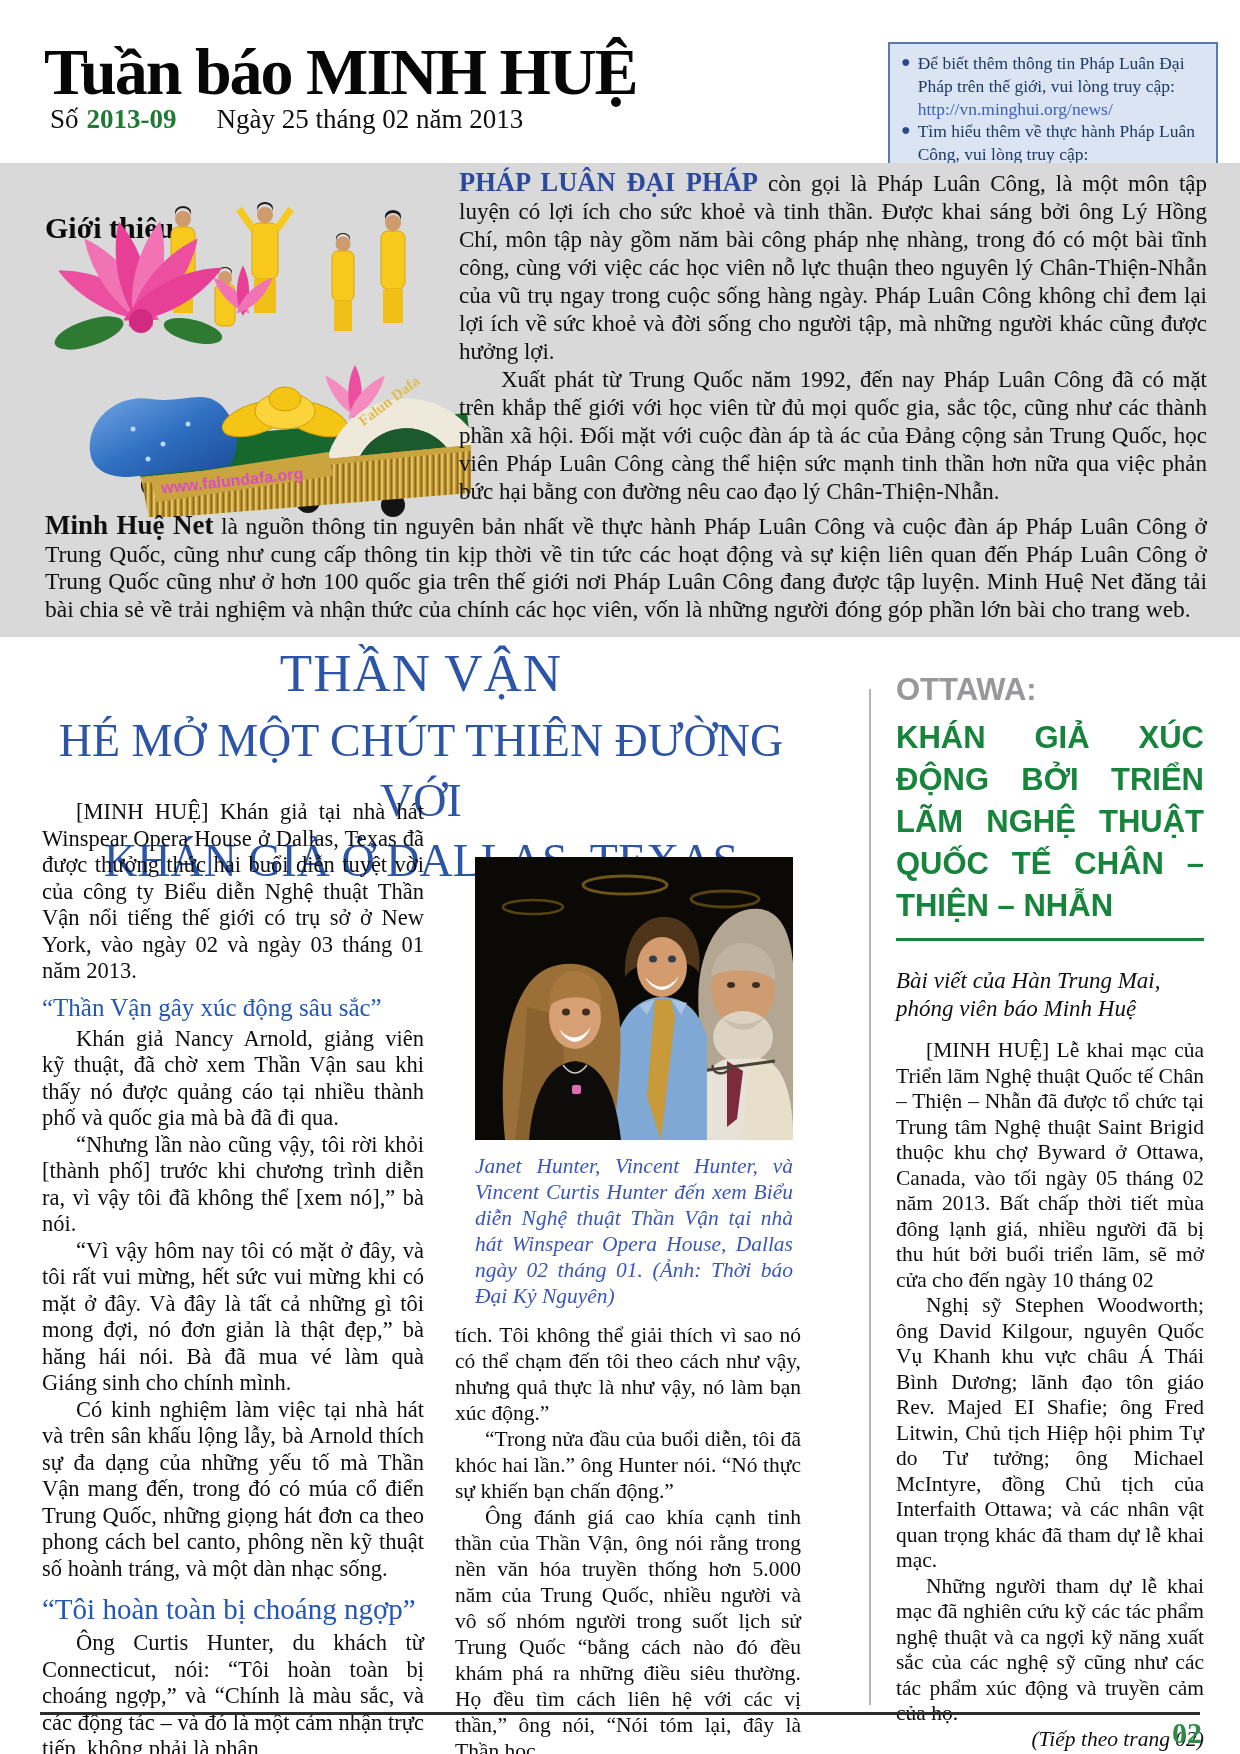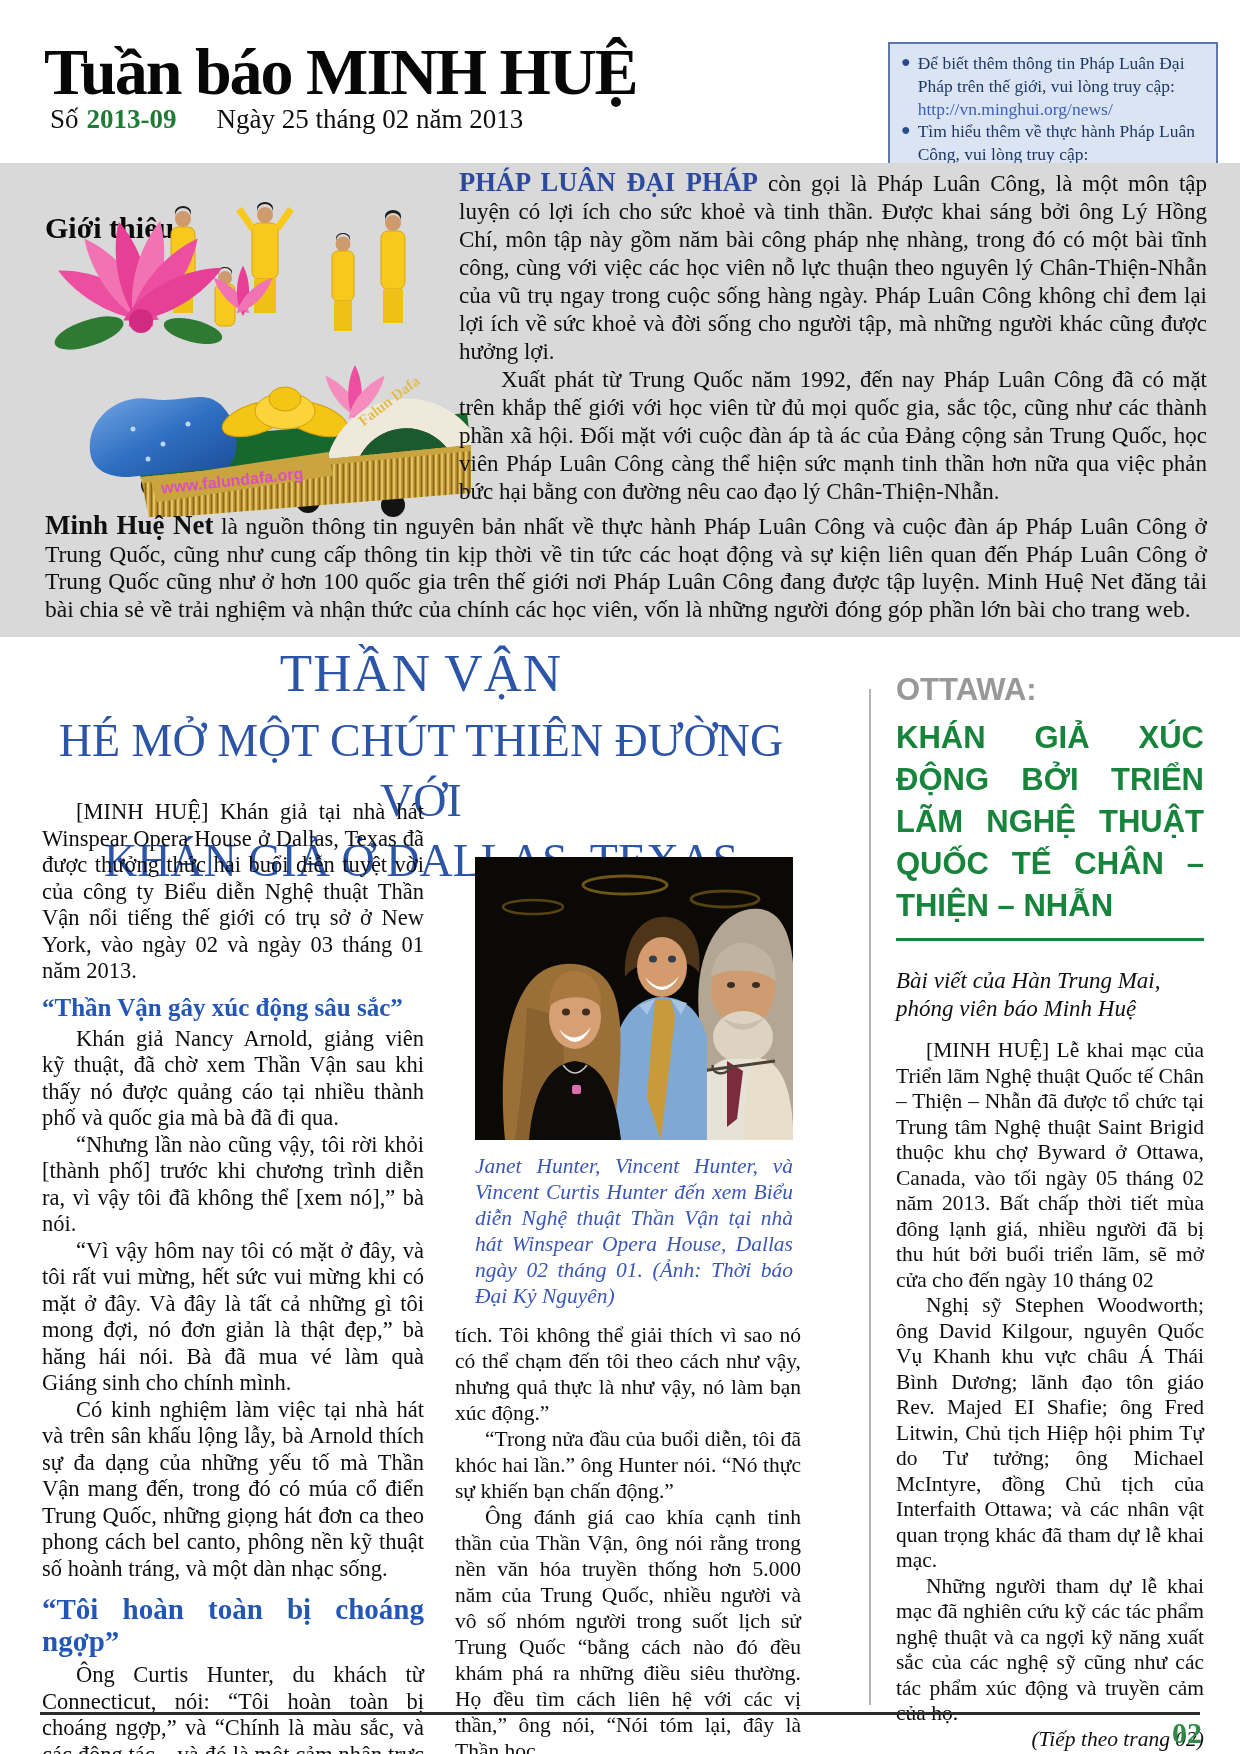--- a/index.html
+++ b/index.html
@@ -34,21 +34,21 @@
 
   
   .article{position:absolute;left:0;top:637px;width:1240px;height:831px;}
   .title-block{position:absolute;left:40px;width:762px;top:6px;text-align:center;color:#2c55a8;}
   .main-title{font-size:53px;letter-spacing:1px;}
   .main-subtitle{font-size:46px;line-height:1.3;margin-top:8px;}
 
   .col-left{position:absolute;left:42px;width:382px;top:162px;
             font-size:22.5px;line-height:26.5px;text-align:justify;}
   .col-left p{margin:0;text-indent:34px;}
-  .sub{color:#2257b8;font-weight:bold;font-size:25px;line-height:28px;margin:9px 0 4px 0;}
+  .sub{color:#2257b8;font-weight:normal;font-size:25px;line-height:28px;margin:9px 0 4px 0;}
   .sub2{font-size:29px;line-height:32px;margin:11px 0 5px 0;}
 
   .col-mid{position:absolute;left:455px;width:346px;top:162px;}
   .mid-photo{display:block;margin:58px 0 0 20px;width:318px;height:283px;}
   .caption{margin:13px 0 0 20px;width:318px;font-style:italic;color:#3a57b8;
            font-size:21.5px;line-height:26px;text-align:justify;}
   .mid-text{margin-top:13px;font-size:21.5px;line-height:26px;text-align:justify;}
   .mid-text p{margin:0;}
   .mid-text p.ind{text-indent:30px;}
   .cont{font-style:italic;text-align:right;margin-top:3px;}

